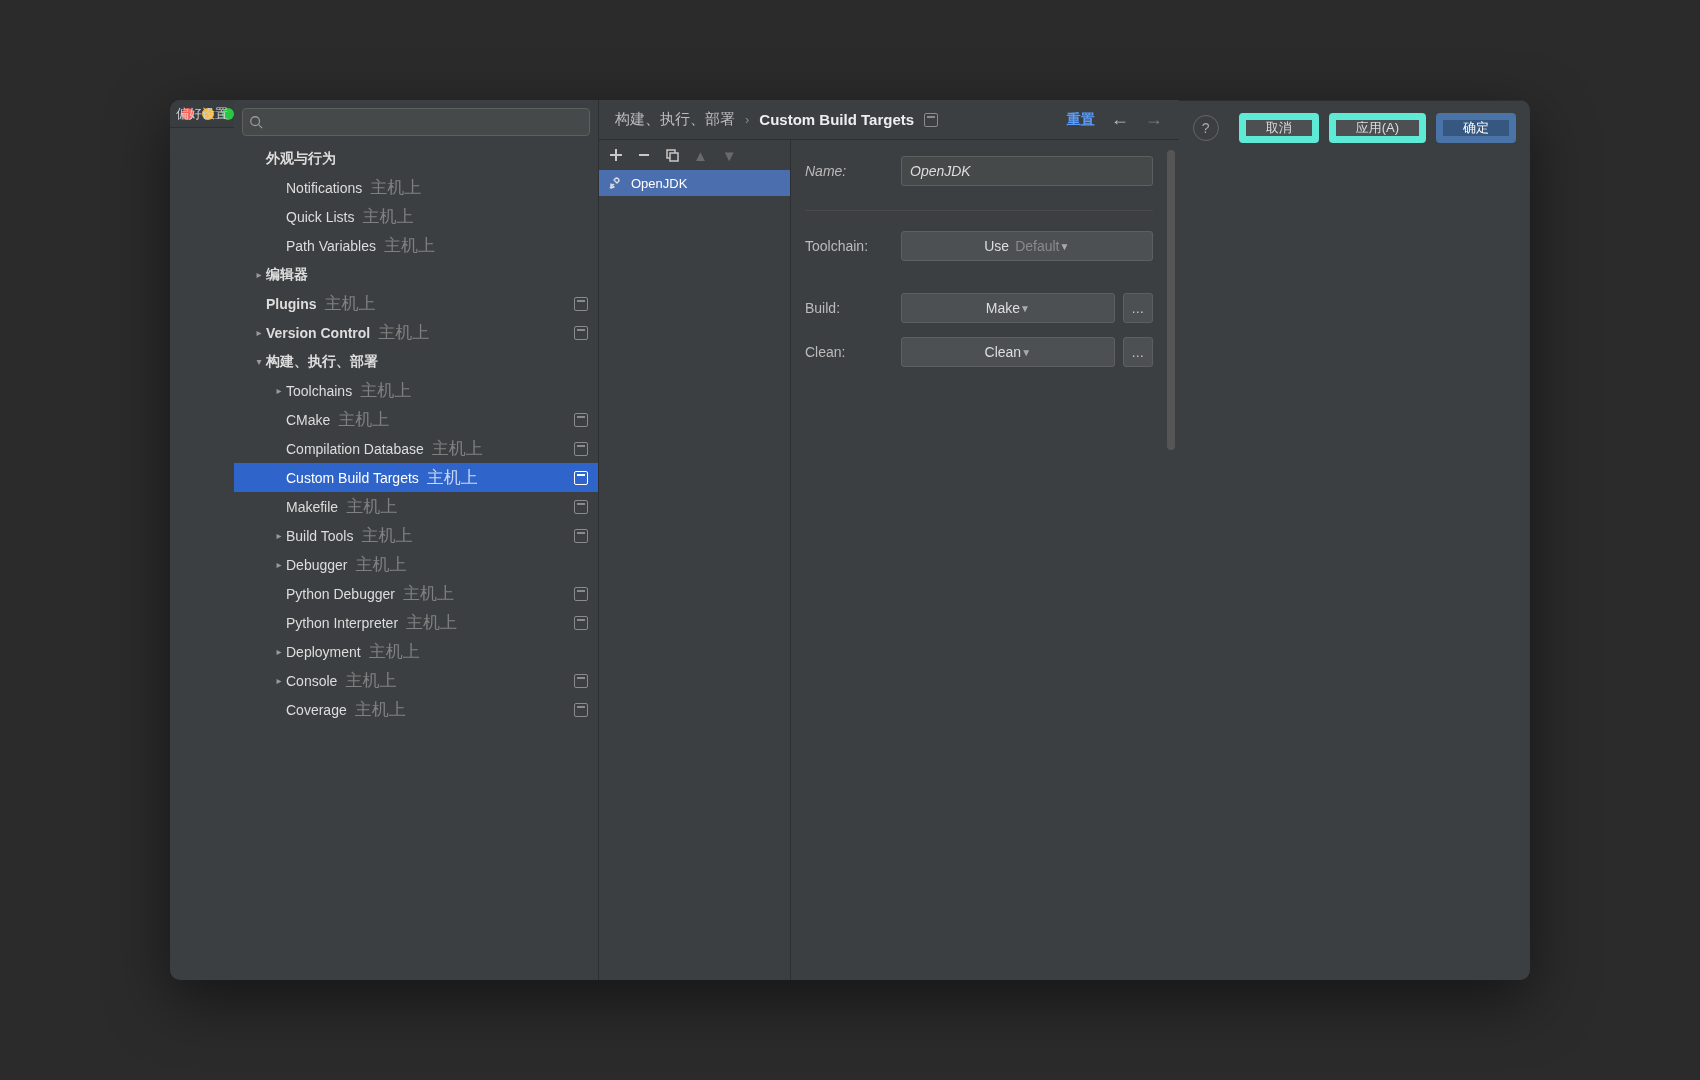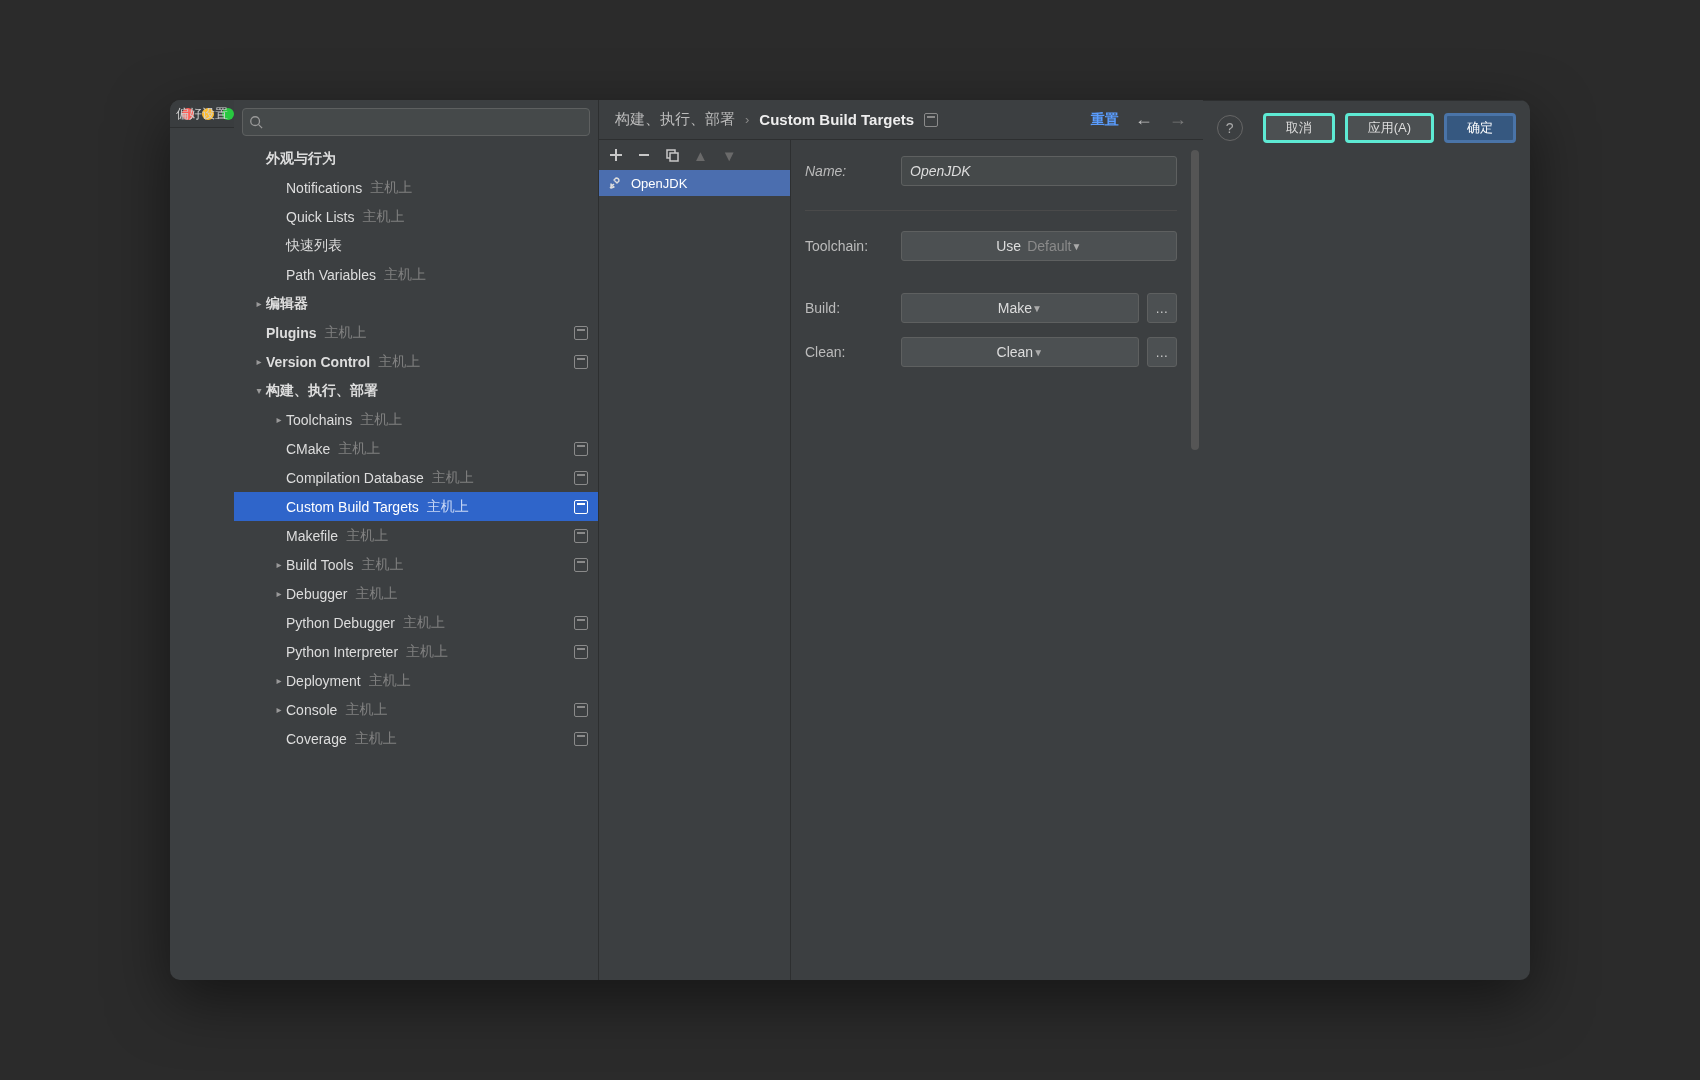--- a/index.html
+++ b/index.html
@@ -66,21 +66,21 @@
   .tree-row{
     height:29px;display:flex;align-items:center;
     padding-right:10px;color:var(--text-bright);
     cursor:default;white-space:nowrap;
   }
   .tree-row.selected{background:var(--blue-sel);color:#fff;}
   .tree-row .arrow{width:14px;display:inline-flex;justify-content:center;color:#9a9a9a;font-size:10px;}
   .tree-row .spacer{display:inline-block;}
   .tree-row .label{font-size:14px;}
   .tree-row .label.bold{font-weight:600;}
-  .tree-row .hint{margin-left:8px;color:var(--text-dim);font-size:14px;}
+  .tree-row .hint{margin-left:8px;color:var(--text-dim);font-size:17px;}
   .tree-row.selected .hint{color:#c9d8f5;}
   .tree-row .right-icons{margin-left:auto;display:flex;gap:6px;align-items:center;}
   .proj-icon{width:14px;height:14px;border:1px solid #8a8a8a;border-radius:2px;position:relative;}
   .proj-icon::after{content:"";position:absolute;left:2px;right:2px;top:2px;height:2px;background:#8a8a8a;}
   .tree-row.selected .proj-icon{border-color:#fff;}
   .tree-row.selected .proj-icon::after{background:#fff;}
   .lang-icon{font-size:12px;color:#8a8a8a;}
 
   .main{flex:1;display:flex;flex-direction:column;min-width:0;}
   .crumbbar{
@@ -133,21 +133,21 @@
   .footer{
     height:54px;border-top:1px solid #2d2f30;
     display:flex;align-items:center;padding:0 14px;gap:10px;
   }
   .help-btn{
     width:26px;height:26px;border-radius:50%;border:1px solid #666;
     display:flex;align-items:center;justify-content:center;color:#aaa;cursor:pointer;font-size:14px;
   }
   .footer .spacer-flex{flex:1;}
   .btn{
-    height:30px;padding:0 20px;border-radius:4px;border:3px solid #5eead4;
+    height:30px;padding:0 20px;border-radius:4px;border:7px solid #5eead4;
     background:var(--btn-bg);color:#ddd;font-size:13px;cursor:pointer;display:flex;align-items:center;
   }
   .btn.primary{background:var(--btn-primary);border-color:#4a74a8;color:#fff;}
 </style>
 </head>
 <body>
 
 <div class="window">
   <div class="titlebar">
     <div class="traffic">
@@ -182,26 +182,20 @@
             <span class="arrow"></span>
             <span class="label">Notifications</span>
             <span class="hint">主机上</span>
             <span class="right-icons"></span>
           </div>
           <div class="tree-row">
             <span class="spacer" style="width: 38px;"></span>
             <span class="arrow"></span>
             <span class="label">Quick Lists</span>
             <span class="hint">主机上</span>
-            <span class="right-icons"></span>
-          </div>
-          <div class="tree-row">
-            <span class="spacer" style="width: 38px;"></span>
-            <span class="arrow"></span>
-            <span class="label">快速列表</span>
             <span class="right-icons"></span>
           </div>
           <div class="tree-row">
             <span class="spacer" style="width: 38px;"></span>
             <span class="arrow"></span>
             <span class="label">Path Variables</span>
             <span class="hint">主机上</span>
             <span class="right-icons"></span>
           </div>
           <div class="tree-row">

